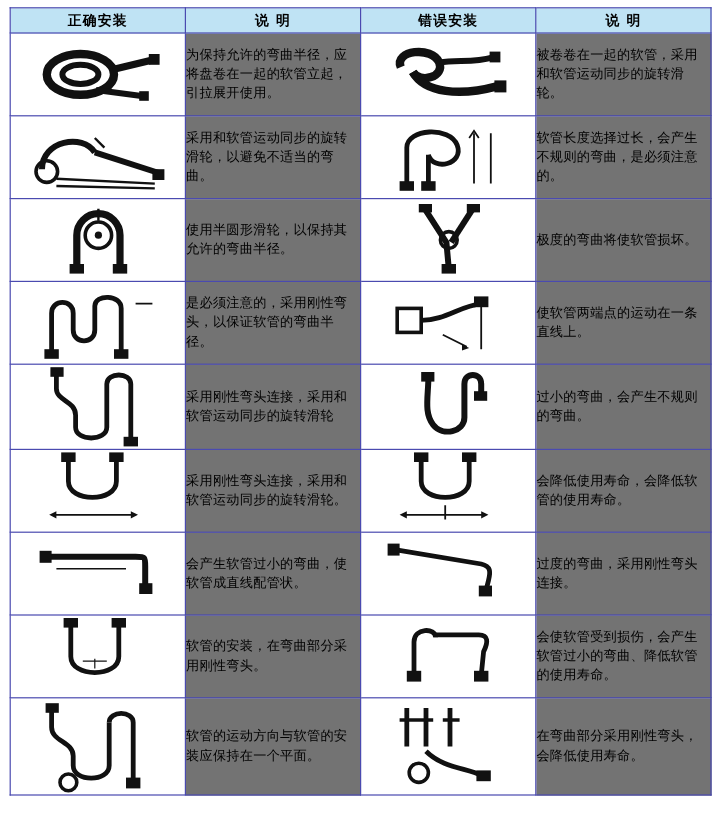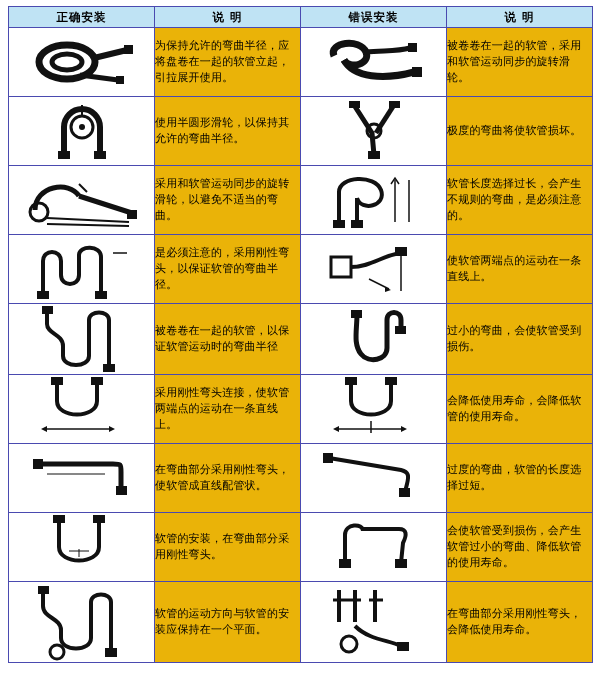--- a/index.html
+++ b/index.html
@@ -51,21 +51,21 @@
   }
   col.img-col { width: 146px; }
   col.txt-col { width: 146px; }
 
   td.img-cell {
     background: #ffffff;
     height: 68px;
     text-align: center;
   }
   td.txt-cell {
-    background: #eab308;
+    background: #737373;
     font-size: 11px;
     line-height: 16px;
     padding: 4px 7px;
     text-align: left;
     letter-spacing: 0.2px;
   }
   .svg-wrap {
     display: block;
     width: 100%;
     height: 100%;
@@ -119,20 +119,51 @@
               <rect x="94" y="15" width="9" height="9" fill="#111"></rect>
             </svg>
           </span>
         </td>
         <td class="txt-cell">被卷卷在一起的软管，采用和软管运动同步的旋转滑轮。</td>
       </tr>
 
       <tr>
         <td class="img-cell">
           <span class="svg-wrap">
+            <svg width="130" height="64" viewBox="0 0 130 64">
+              <path d="M18 44 C18 20, 52 14, 62 30" fill="none" stroke="#111" stroke-width="5"></path>
+              <circle cx="22" cy="46" r="9" fill="none" stroke="#111" stroke-width="3"></circle>
+              <path d="M62 30 L118 48" fill="none" stroke="#111" stroke-width="5"></path>
+              <path d="M30 52 L112 56" stroke="#111" stroke-width="2"></path>
+              <path d="M30 58 L112 60" stroke="#111" stroke-width="2"></path>
+              <rect x="110" y="44" width="10" height="9" fill="#111"></rect>
+              <path d="M62 18 L70 26" stroke="#111" stroke-width="2"></path>
+            </svg>
+          </span>
+        </td>
+        <td class="txt-cell">采用和软管运动同步的旋转滑轮，以避免不适当的弯曲。</td>
+        <td class="img-cell">
+          <span class="svg-wrap">
+            <svg width="130" height="64" viewBox="0 0 130 64">
+              <path d="M30 58 L30 26 C30 10, 66 8, 72 24 C78 40, 52 46, 48 32" fill="none" stroke="#111" stroke-width="4"></path>
+              <path d="M48 32 L48 58" fill="none" stroke="#111" stroke-width="4"></path>
+              <rect x="24" y="54" width="12" height="8" fill="#111"></rect>
+              <rect x="42" y="54" width="12" height="8" fill="#111"></rect>
+              <path d="M86 14 L86 56" stroke="#111" stroke-width="1.5"></path>
+              <path d="M82 18 L86 12 L90 18" fill="none" stroke="#111" stroke-width="1.5"></path>
+              <path d="M100 14 L100 56" stroke="#111" stroke-width="1.5"></path>
+            </svg>
+          </span>
+        </td>
+        <td class="txt-cell">软管长度选择过长，会产生不规则的弯曲，是必须注意的。</td>
+      </tr>
+
+      <tr>
+        <td class="img-cell">
+          <span class="svg-wrap">
             <svg width="120" height="64" viewBox="0 0 120 64">
               <path d="M42 58 L42 30 A18 18 0 0 1 78 30 L78 58" fill="none" stroke="#111" stroke-width="6"></path>
               <circle cx="60" cy="30" r="11" fill="none" stroke="#111" stroke-width="3"></circle>
               <circle cx="60" cy="30" r="3" fill="#111"></circle>
               <rect x="36" y="54" width="12" height="8" fill="#111"></rect>
               <rect x="72" y="54" width="12" height="8" fill="#111"></rect>
               <path d="M60 8 L60 18" stroke="#111" stroke-width="2"></path>
             </svg>
           </span>
         </td>
@@ -148,51 +179,20 @@
               <rect x="54" y="54" width="12" height="8" fill="#111"></rect>
             </svg>
           </span>
         </td>
         <td class="txt-cell">极度的弯曲将使软管损坏。</td>
       </tr>
 
       <tr>
         <td class="img-cell">
           <span class="svg-wrap">
-            <svg width="130" height="64" viewBox="0 0 130 64">
-              <path d="M18 44 C18 20, 52 14, 62 30" fill="none" stroke="#111" stroke-width="5"></path>
-              <circle cx="22" cy="46" r="9" fill="none" stroke="#111" stroke-width="3"></circle>
-              <path d="M62 30 L118 48" fill="none" stroke="#111" stroke-width="5"></path>
-              <path d="M30 52 L112 56" stroke="#111" stroke-width="2"></path>
-              <path d="M30 58 L112 60" stroke="#111" stroke-width="2"></path>
-              <rect x="110" y="44" width="10" height="9" fill="#111"></rect>
-              <path d="M62 18 L70 26" stroke="#111" stroke-width="2"></path>
-            </svg>
-          </span>
-        </td>
-        <td class="txt-cell">采用和软管运动同步的旋转滑轮，以避免不适当的弯曲。</td>
-        <td class="img-cell">
-          <span class="svg-wrap">
-            <svg width="130" height="64" viewBox="0 0 130 64">
-              <path d="M30 58 L30 26 C30 10, 66 8, 72 24 C78 40, 52 46, 48 32" fill="none" stroke="#111" stroke-width="4"></path>
-              <path d="M48 32 L48 58" fill="none" stroke="#111" stroke-width="4"></path>
-              <rect x="24" y="54" width="12" height="8" fill="#111"></rect>
-              <rect x="42" y="54" width="12" height="8" fill="#111"></rect>
-              <path d="M86 14 L86 56" stroke="#111" stroke-width="1.5"></path>
-              <path d="M82 18 L86 12 L90 18" fill="none" stroke="#111" stroke-width="1.5"></path>
-              <path d="M100 14 L100 56" stroke="#111" stroke-width="1.5"></path>
-            </svg>
-          </span>
-        </td>
-        <td class="txt-cell">软管长度选择过长，会产生不规则的弯曲，是必须注意的。</td>
-      </tr>
-
-      <tr>
-        <td class="img-cell">
-          <span class="svg-wrap">
             <svg width="130" height="66" viewBox="0 0 130 66">
               <path d="M26 60 L26 26 C26 14, 44 14, 44 26 L44 40" fill="none" stroke="#111" stroke-width="4"></path>
               <path d="M44 40 C44 52, 62 52, 62 40 L62 20" fill="none" stroke="#111" stroke-width="4"></path>
               <path d="M62 20 C62 10, 84 10, 84 22 L84 60" fill="none" stroke="#111" stroke-width="4"></path>
               <rect x="20" y="56" width="12" height="8" fill="#111"></rect>
               <rect x="78" y="56" width="12" height="8" fill="#111"></rect>
               <path d="M96 18 L110 18" stroke="#111" stroke-width="1.5"></path>
             </svg>
           </span>
         </td>
@@ -216,48 +216,48 @@
         <td class="img-cell">
           <span class="svg-wrap">
             <svg width="130" height="70" viewBox="0 0 130 70">
               <path d="M30 6 L30 20 C30 30, 46 30, 46 42 L46 52 C46 64, 72 64, 72 52 L72 16" fill="none" stroke="#111" stroke-width="4"></path>
               <path d="M72 16 C72 6, 92 6, 92 16 L92 64" fill="none" stroke="#111" stroke-width="4"></path>
               <rect x="25" y="2" width="11" height="8" fill="#111"></rect>
               <rect x="86" y="60" width="12" height="8" fill="#111"></rect>
             </svg>
           </span>
         </td>
-        <td class="txt-cell">被卷卷在一起的软管，以保证软管运动时的弯曲半径</td>
+        <td class="txt-cell">采用刚性弯头连接，采用和软管运动同步的旋转滑轮</td>
         <td class="img-cell">
           <span class="svg-wrap">
             <svg width="130" height="70" viewBox="0 0 130 70">
               <path d="M48 10 C48 26, 44 40, 52 50 C60 60, 78 56, 78 44 L78 16" fill="none" stroke="#111" stroke-width="5"></path>
               <path d="M78 16 C78 6, 92 6, 92 16 L92 26" fill="none" stroke="#111" stroke-width="5"></path>
               <rect x="42" y="6" width="11" height="8" fill="#111"></rect>
               <rect x="86" y="22" width="11" height="8" fill="#111"></rect>
             </svg>
           </span>
         </td>
-        <td class="txt-cell">过小的弯曲，会使软管受到损伤。</td>
+        <td class="txt-cell">过小的弯曲，会产生不规则的弯曲。</td>
       </tr>
 
       <tr>
         <td class="img-cell">
           <span class="svg-wrap">
             <svg width="130" height="64" viewBox="0 0 130 64">
               <path d="M40 6 L40 26 C40 44, 80 44, 80 26 L80 6" fill="none" stroke="#111" stroke-width="4"></path>
               <rect x="34" y="2" width="12" height="8" fill="#111"></rect>
               <rect x="74" y="2" width="12" height="8" fill="#111"></rect>
               <path d="M26 54 L96 54" stroke="#111" stroke-width="1.5"></path>
               <path d="M30 51 L24 54 L30 57" fill="#111"></path>
               <path d="M92 51 L98 54 L92 57" fill="#111"></path>
             </svg>
           </span>
         </td>
-        <td class="txt-cell">采用刚性弯头连接，使软管两端点的运动在一条直线上。</td>
+        <td class="txt-cell">采用刚性弯头连接，采用和软管运动同步的旋转滑轮。</td>
         <td class="img-cell">
           <span class="svg-wrap">
             <svg width="130" height="64" viewBox="0 0 130 64">
               <path d="M42 6 L42 26 C42 44, 82 44, 82 26 L82 6" fill="none" stroke="#111" stroke-width="4"></path>
               <rect x="36" y="2" width="12" height="8" fill="#111"></rect>
               <rect x="76" y="2" width="12" height="8" fill="#111"></rect>
               <path d="M26 54 L96 54" stroke="#111" stroke-width="1.5"></path>
               <path d="M30 51 L24 54 L30 57" fill="#111"></path>
               <path d="M92 51 L98 54 L92 57" fill="#111"></path>
               <path d="M62 46 L62 58" stroke="#111" stroke-width="1.5"></path>
@@ -271,31 +271,31 @@
         <td class="img-cell">
           <span class="svg-wrap">
             <svg width="130" height="56" viewBox="0 0 130 56">
               <path d="M22 20 L96 20 C104 20, 104 20, 104 28 L104 44" fill="none" stroke="#111" stroke-width="5"></path>
               <rect x="16" y="15" width="10" height="10" fill="#111"></rect>
               <rect x="99" y="42" width="11" height="9" fill="#111"></rect>
               <path d="M30 30 L88 30" stroke="#111" stroke-width="1.2"></path>
             </svg>
           </span>
         </td>
-        <td class="txt-cell">在弯曲部分采用刚性弯头，使软管成直线配管状。</td>
+        <td class="txt-cell">会产生软管过小的弯曲，使软管成直线配管状。</td>
         <td class="img-cell">
           <span class="svg-wrap">
             <svg width="130" height="56" viewBox="0 0 130 56">
               <path d="M20 14 L92 26 C100 28, 100 32, 98 40 L96 48" fill="none" stroke="#111" stroke-width="4"></path>
               <rect x="14" y="9" width="10" height="10" fill="#111"></rect>
               <rect x="90" y="44" width="11" height="9" fill="#111"></rect>
             </svg>
           </span>
         </td>
-        <td class="txt-cell">过度的弯曲，软管的长度选择过短。</td>
+        <td class="txt-cell">过度的弯曲，采用刚性弯头连接。</td>
       </tr>
 
       <tr>
         <td class="img-cell">
           <span class="svg-wrap">
             <svg width="130" height="64" viewBox="0 0 130 64">
               <path d="M42 6 L42 34 C42 52, 82 52, 82 34 L82 6" fill="none" stroke="#111" stroke-width="4"></path>
               <rect x="36" y="2" width="12" height="8" fill="#111"></rect>
               <rect x="76" y="2" width="12" height="8" fill="#111"></rect>
               <path d="M62 36 L62 44" stroke="#111" stroke-width="1"></path>

